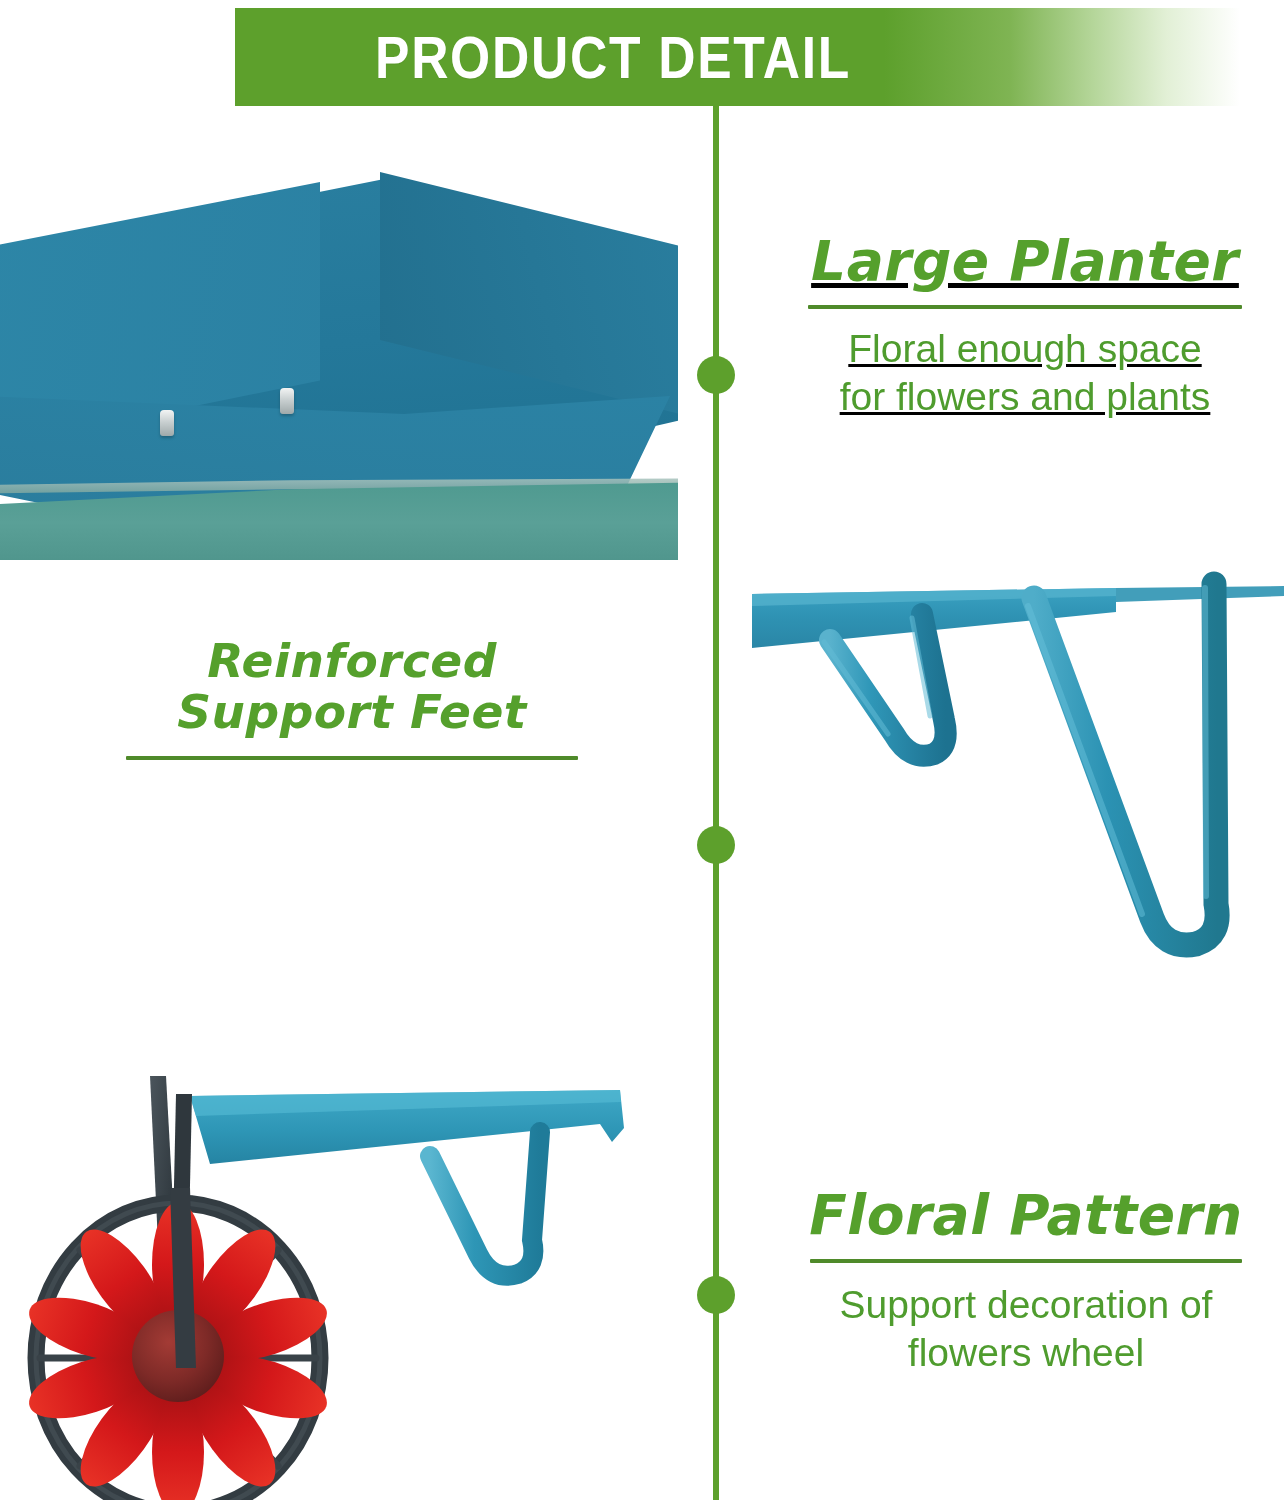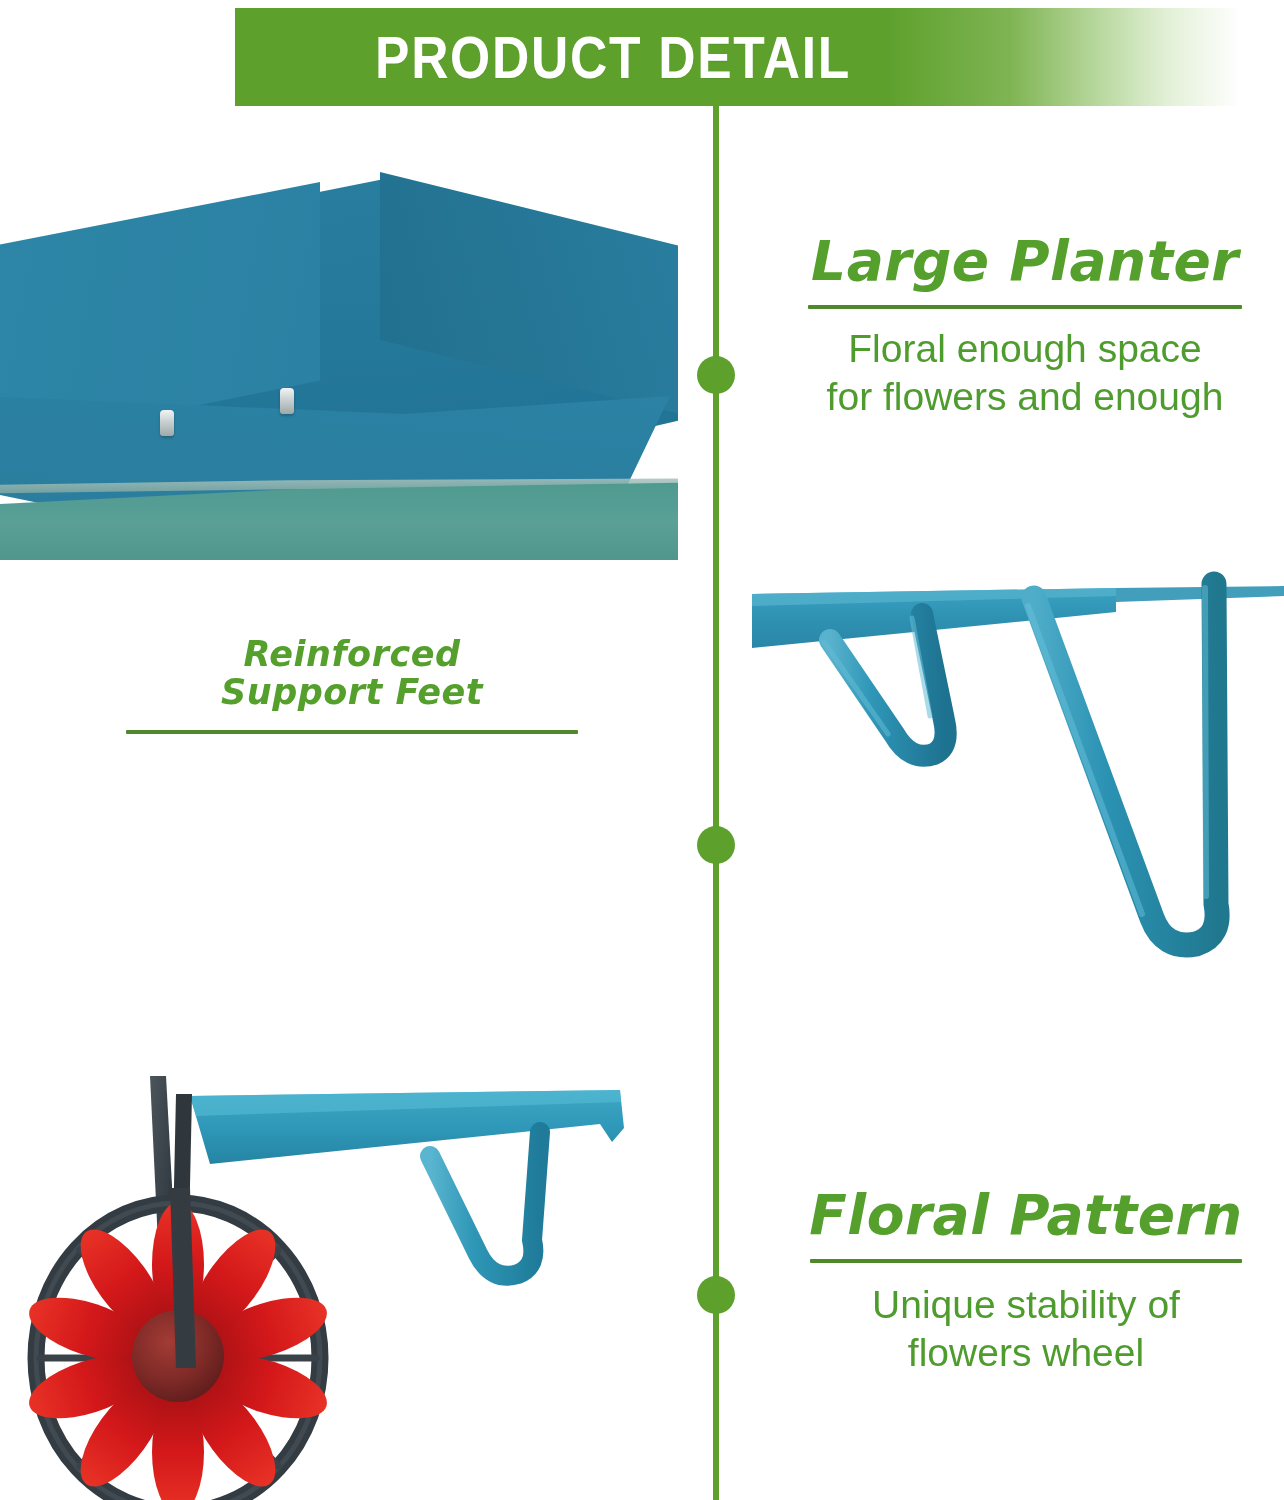--- a/index.html
+++ b/index.html
@@ -48,37 +48,37 @@
   .dot-2 { top:826px; }
   .dot-3 { top:1276px; }
 
   
   .block { position:absolute; }
   .block-heading {
     font-family:"DejaVu Sans", sans-serif;
     color:#55a02c;
     font-weight:bold;
     font-style:italic;
-    font-size:35px;
+    font-size:47px;
     line-height:1.08;
     letter-spacing:0.5px;
   }
   .block-rule {
     height:4px; background:#4f8a2a;
     border-radius:1px;
   }
   .block-body {
     color:#4f9c2e;
     font-size:39px;
     line-height:1.22;
     font-family:"Liberation Sans", sans-serif;
   }
 
   
-  .block-1 { left:786px; top:232px; width:478px; text-align:center; }
+  .block-1 { left:786px; top:232px; width:478px; text-align:center;text-decoration:underline; }
   .block-1 .block-heading { font-size:55px; }
   .block-1 .block-rule { margin:14px 22px 16px 22px; }
 
   
   .block-2 { left:106px; top:636px; width:492px; text-align:center; }
   .block-2 .block-rule { margin:18px 20px 18px 20px; }
 
   
   .block-3 { left:788px; top:1158px; width:476px; text-align:center;margin-top:28px; }
   .block-3 .block-heading { font-size:55px; }
@@ -178,21 +178,21 @@
     <div class="pl-liprim"></div>
     <div class="pl-frontlip"></div>
   </div>
 </div>
 
 <div class="block block-1">
   <div class="block-heading">Large Planter</div>
   <div class="block-rule"></div>
   <div class="block-body">
     <div>Floral enough space</div>
-    <div>for flowers and enough</div>
+    <div>for flowers and plants</div>
   </div>
 </div>
 
 <div class="photo-feet">
   <svg width="540" height="420" viewBox="0 0 540 420">
     <defs>
       <linearGradient id="tealTray" x1="0" y1="0" x2="0" y2="1">
         <stop offset="0%" stop-color="#3ba2c2"></stop>
         <stop offset="45%" stop-color="#2f93b4"></stop>
         <stop offset="100%" stop-color="#2a86a6"></stop>
@@ -319,16 +319,16 @@
     </g>
 
     <path d="M 170,120 L 190,120 L 196,300 L 176,300 Z" fill="#343c42"></path>
   </svg>
 </div>
 
 <div class="block block-3">
   <div class="block-heading">Floral Pattern</div>
   <div class="block-rule"></div>
   <div class="block-body">
-    <div>Unique stability of</div>
+    <div>Support decoration of</div>
     <div>flowers wheel</div>
   </div>
 </div>
 
 </body></html>

